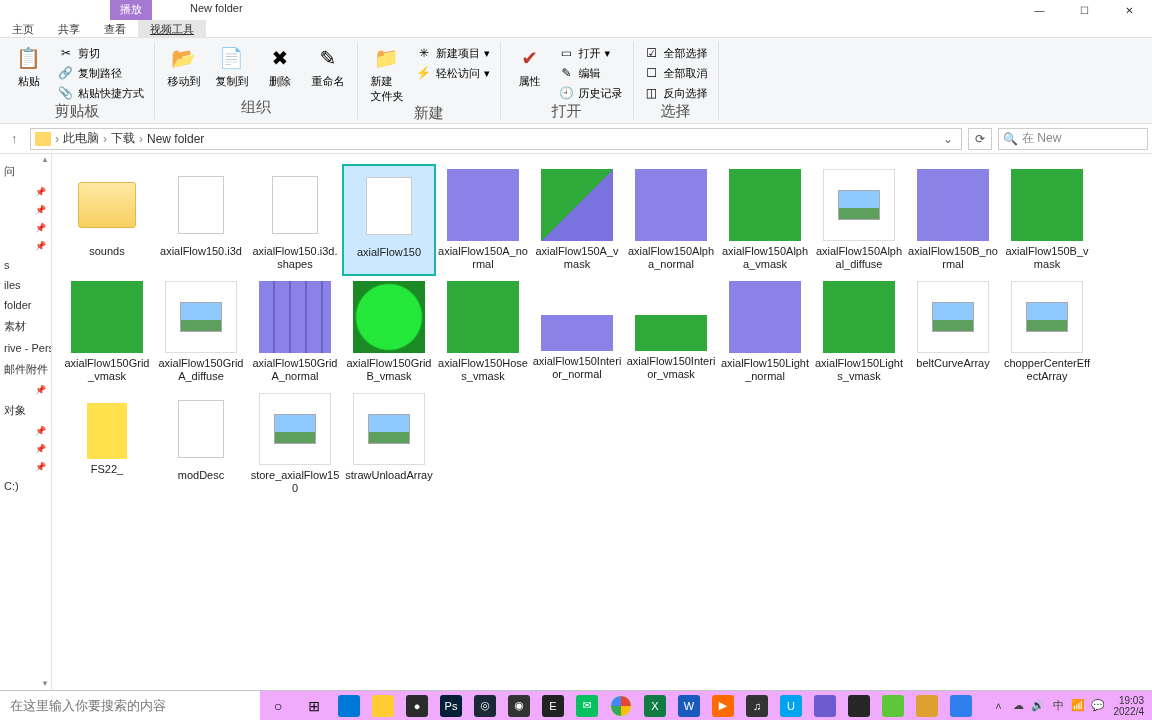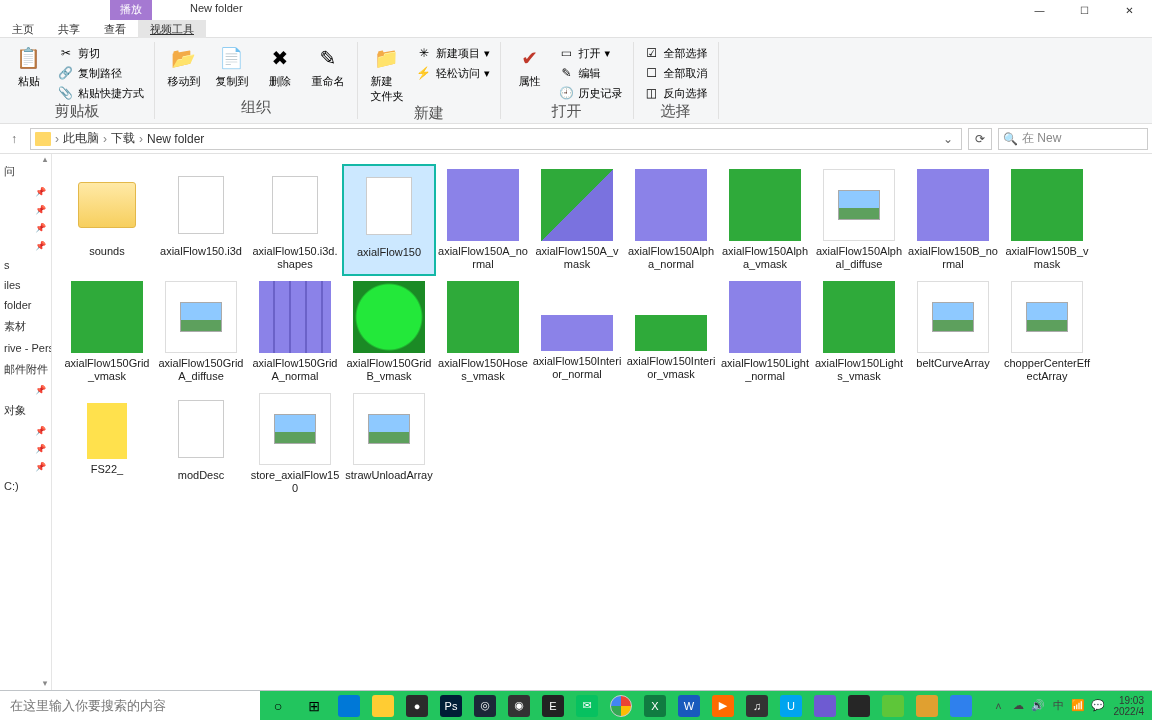--- a/index.html
+++ b/index.html
@@ -64,21 +64,21 @@
 .thumb.tex.purple { background: #8b82e8; }
 .thumb.tex.green { background: #2faa3a; }
 .thumb.tex.greenmix { background: linear-gradient(135deg,#2faa3a 50%,#7a72df 50%); }
 .thumb.tex.purplegrid { background: repeating-linear-gradient(90deg,#8b82e8 0 14px,#6b62c8 14px 16px), repeating-linear-gradient(0deg,transparent 0 14px,rgba(0,0,0,.2) 14px 16px); }
 .thumb.tex.greencircle { background: radial-gradient(circle at center,#23e83a 0 32px, #1b8a25 34px); }
 .thumb.tex.purplesmall { background: #8b82e8; width: 72px; height: 36px; margin-top: 34px; }
 .thumb.tex.greensmall { background: #2faa3a; width: 72px; height: 36px; margin-top: 34px; }
 .thumb.tex.yellowblock { background: #ffe14d; width: 40px; height: 56px; margin-top: 10px; }
 
 
-.taskbar { height: 30px; background: #22c55e; border-top: 1px solid #c0c4c8; display: flex; align-items: center; }
+.taskbar { height: 30px; background: #f0abfc; border-top: 1px solid #c0c4c8; display: flex; align-items: center; }
 .search-box { width: 260px; height: 30px; background: #fff; display: flex; align-items: center; padding: 0 10px; color: #777; font-size: 13px; }
 .tb-icons { display: flex; align-items: center; height: 30px; }
 .tb-ico { width: 36px; height: 30px; display: flex; align-items: center; justify-content: center; font-size: 14px; }
 .tb-app { width: 34px; height: 30px; display: flex; align-items: center; justify-content: center; }
 .tb-app div { width: 22px; height: 22px; border-radius: 3px; display: flex; align-items: center; justify-content: center; font-size: 11px; color: #fff; }
 .tray { margin-left: auto; display: flex; align-items: center; gap: 2px; padding-right: 4px; }
 .tray-ico { width: 18px; height: 18px; display: flex; align-items: center; justify-content: center; font-size: 11px; color: #444; }
 .clock { font-size: 10px; color: #333; text-align: right; line-height: 11px; padding: 0 4px; }
 </style>
 </head>

